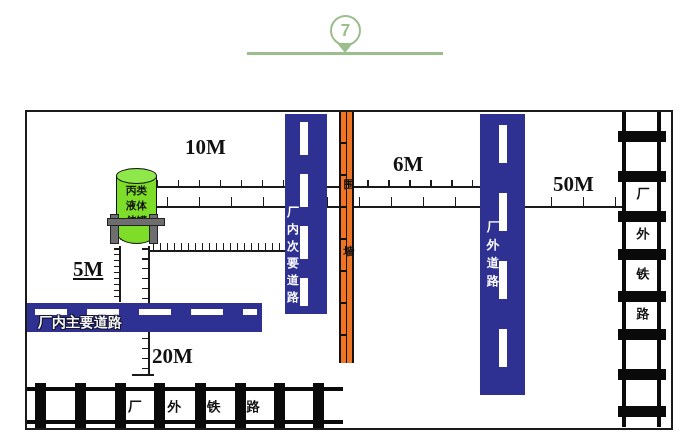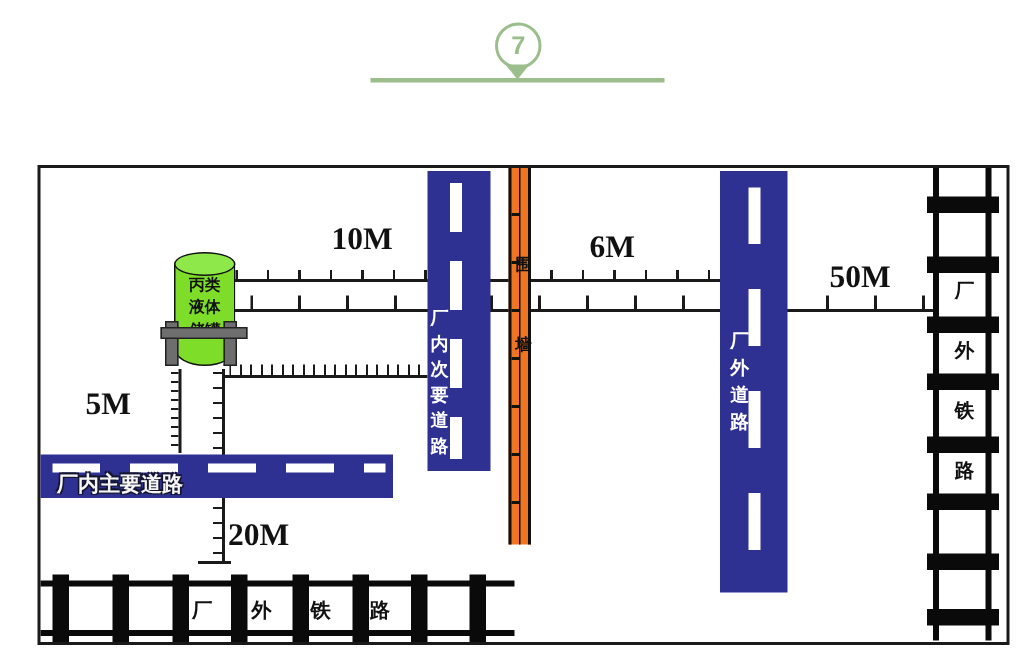--- a/index.html
+++ b/index.html
@@ -48,21 +48,21 @@
     color:#fff;font-weight:bold;font-size:12px;}
   .bar-text{font-size:14px;font-weight:bold;color:#f5f5f5;white-space:nowrap;
     text-shadow:1px 1px 0 #15152e,-1px 1px 0 #15152e,1px -1px 0 #15152e,-1px -1px 0 #15152e;}
 
   
   .wall{left:312px;top:0;width:15px;height:251px;background:var(--wall-orange,#F07522);
     border-left:2px solid #111;border-right:2px solid #111;box-sizing:border-box;}
   .wall-mid{left:319px;top:0;width:1.2px;height:251px;background:#111;}
   .wall-ticks{left:314px;top:0;width:5px;height:245px;
     background-image:repeating-linear-gradient(to bottom,transparent 0 30px,#111 30px 32px);}
-  .wall-text{left:314px;top:39px;width:16px;line-height:53px;font-size:11px;color:#111;}
+  .wall-text{left:314px;top:39px;width:16px;line-height:67px;font-size:11px;color:#111;}
 
   
   .rail{background:#0a0a0a;}
   .rail-text-v{color:#111;font-size:13px;line-height:40px;}
   .rail-text-h{left:101px;top:286px;font-size:13.5px;font-weight:bold;color:#111;
     letter-spacing:26px;white-space:nowrap;}
 </style>
 </head>
 <body>
 
@@ -82,24 +82,24 @@
     <div class="abs line" style="left:122px;top:94px;width:473px;height:1.5px;"></div>
     <div class="abs ticks-r3" style="left:126px;top:131px;width:130px;height:7px;"></div>
     <div class="abs line" style="left:122px;top:138px;width:136px;height:1.5px;"></div>
 
     <div class="abs ticks-vA" style="left:87px;top:136px;width:5px;height:52px;"></div>
     <div class="abs line" style="left:92px;top:134px;width:1.5px;height:56px;"></div>
     <div class="abs ticks-vB" style="left:115px;top:136px;width:6px;height:126px;"></div>
     <div class="abs line" style="left:121px;top:134px;width:1.5px;height:130px;"></div>
     <div class="abs line" style="left:105px;top:262px;width:22px;height:2px;"></div>
 
-    <div class="abs dim" style="left:158px;top:35px;margin-left:36px;">10M</div>
+    <div class="abs dim" style="left:158px;top:23px;">10M</div>
     <div class="abs dim" style="left:366px;top:40px;">6M</div>
     <div class="abs dim" style="left:526px;top:60px;">50M</div>
-    <div class="abs dim" style="left:30px;top:145px;">5M</div>
+    <div class="abs dim" style="left:46px;top:145px;text-decoration:underline;">5M</div>
     <div class="abs dim" style="left:125px;top:232px;">20M</div>
 
     <div class="abs road" style="left:0;top:191px;width:235px;height:29px;"></div>
     <div class="abs dash-h" style="left:8px;top:197px;width:222px;height:6px;"></div>
     <div class="abs bar-text" style="left:11px;top:202px;">厂内主要道路</div>
 
     <div class="abs road" style="left:258px;top:2px;width:42px;height:200px;"></div>
     <div class="abs dash-v1" style="left:273px;top:10px;width:8px;height:184px;"></div>
     <div class="abs vtext" style="left:259px;top:92px;line-height:17px;">厂内次要道路</div>
 

